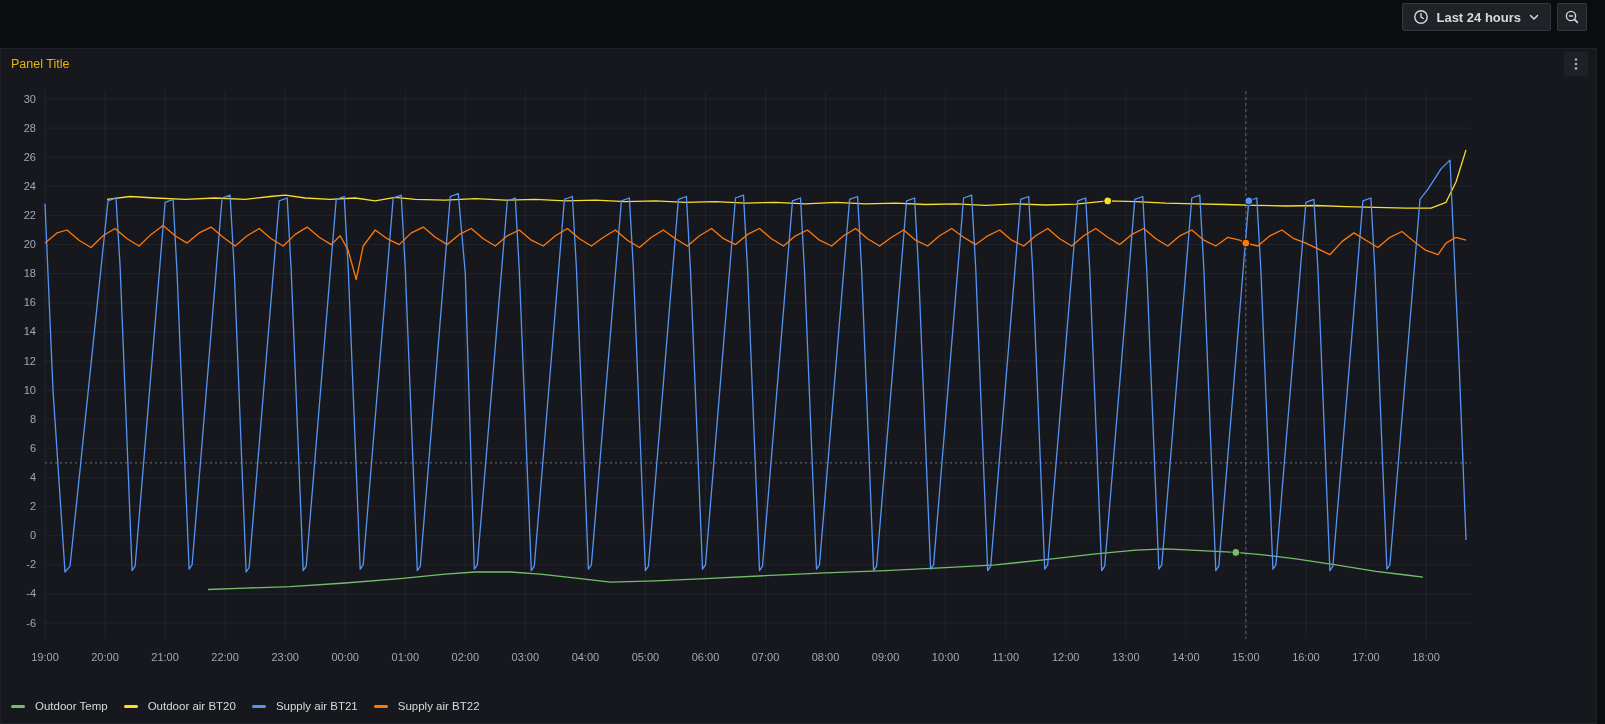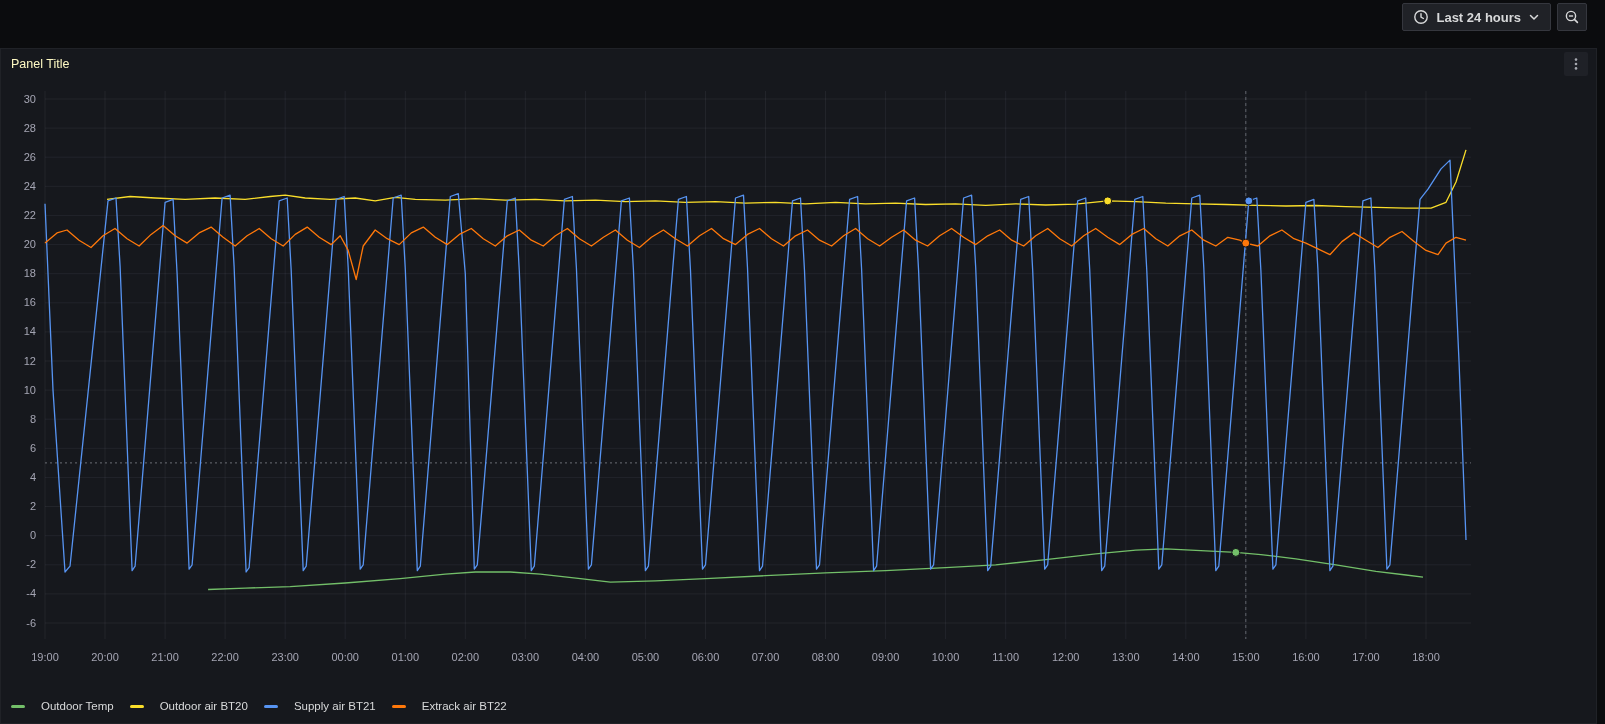--- a/index.html
+++ b/index.html
@@ -18,34 +18,34 @@
     color:#d8d9da;font-size:13px;font-weight:600;cursor:pointer;
     font-family:"Liberation Sans",sans-serif;
   }
   .tbtn.icon-only{width:30px;padding:0;justify-content:center}
   
   .panel{
     position:absolute;top:48px;left:0;width:1597px;height:676px;
     background:#16181d;border:1px solid #202227;box-sizing:border-box;
   }
   .panel-header{height:30px;position:relative;display:flex;align-items:center;padding:0 10px;box-sizing:border-box}
-  .panel-title{font-size:12.5px;font-weight:500;color:#fef9c3;cursor:pointer}
+  .panel-title{font-size:12.5px;font-weight:500;color:#eab308;cursor:pointer}
   .kebab-btn{
     position:absolute;right:8px;top:3px;width:24px;height:24px;border:none;border-radius:2px;
     background:#1f2127;display:flex;align-items:center;justify-content:center;cursor:pointer;padding:0;
   }
   .chart-wrap{position:relative;width:1448px;height:612px}
   #chart-svg{display:block;width:1595px;height:612px}
   .grid{stroke:rgba(204,204,220,0.07);stroke-width:1}
   .threshold{stroke:#878b93;stroke-width:1;stroke-dasharray:2 3;opacity:.75}
   .crosshair{stroke:#71757d;stroke-width:1;stroke-dasharray:3 3;opacity:.8}
   .ylab,.xlab{fill:rgba(204,204,220,0.78);font-size:11px;font-family:"Liberation Sans",sans-serif}
   
   .legend{height:30px;display:flex;align-items:center;gap:16px;padding-left:10px;box-sizing:border-box}
-  .legend-item{display:flex;align-items:center;gap:16px;cursor:pointer}
+  .legend-item{display:flex;align-items:center;gap:10px;cursor:pointer}
   .legend-swatch{width:14px;height:3px;border-radius:2px;display:inline-block}
   .legend-label{font-size:11.5px;color:#d8d9da}
 </style>
 </head>
 <body>
 
 <div class="topbar">
   <div class="topbar-right">
     <button class="tbtn">
       <span style="display:flex">
@@ -202,16 +202,16 @@
       <div class="legend-item">
         <span class="legend-swatch" style="background: rgb(250, 222, 42);"></span>
         <span class="legend-label">Outdoor air BT20</span>
       </div>
       <div class="legend-item">
         <span class="legend-swatch" style="background: rgb(87, 148, 242);"></span>
         <span class="legend-label">Supply air BT21</span>
       </div>
       <div class="legend-item">
         <span class="legend-swatch" style="background: rgb(255, 120, 10);"></span>
-        <span class="legend-label">Extrack air BT22</span>
+        <span class="legend-label">Supply air BT22</span>
       </div>
     </div>
 </div>
 
 </body></html>

